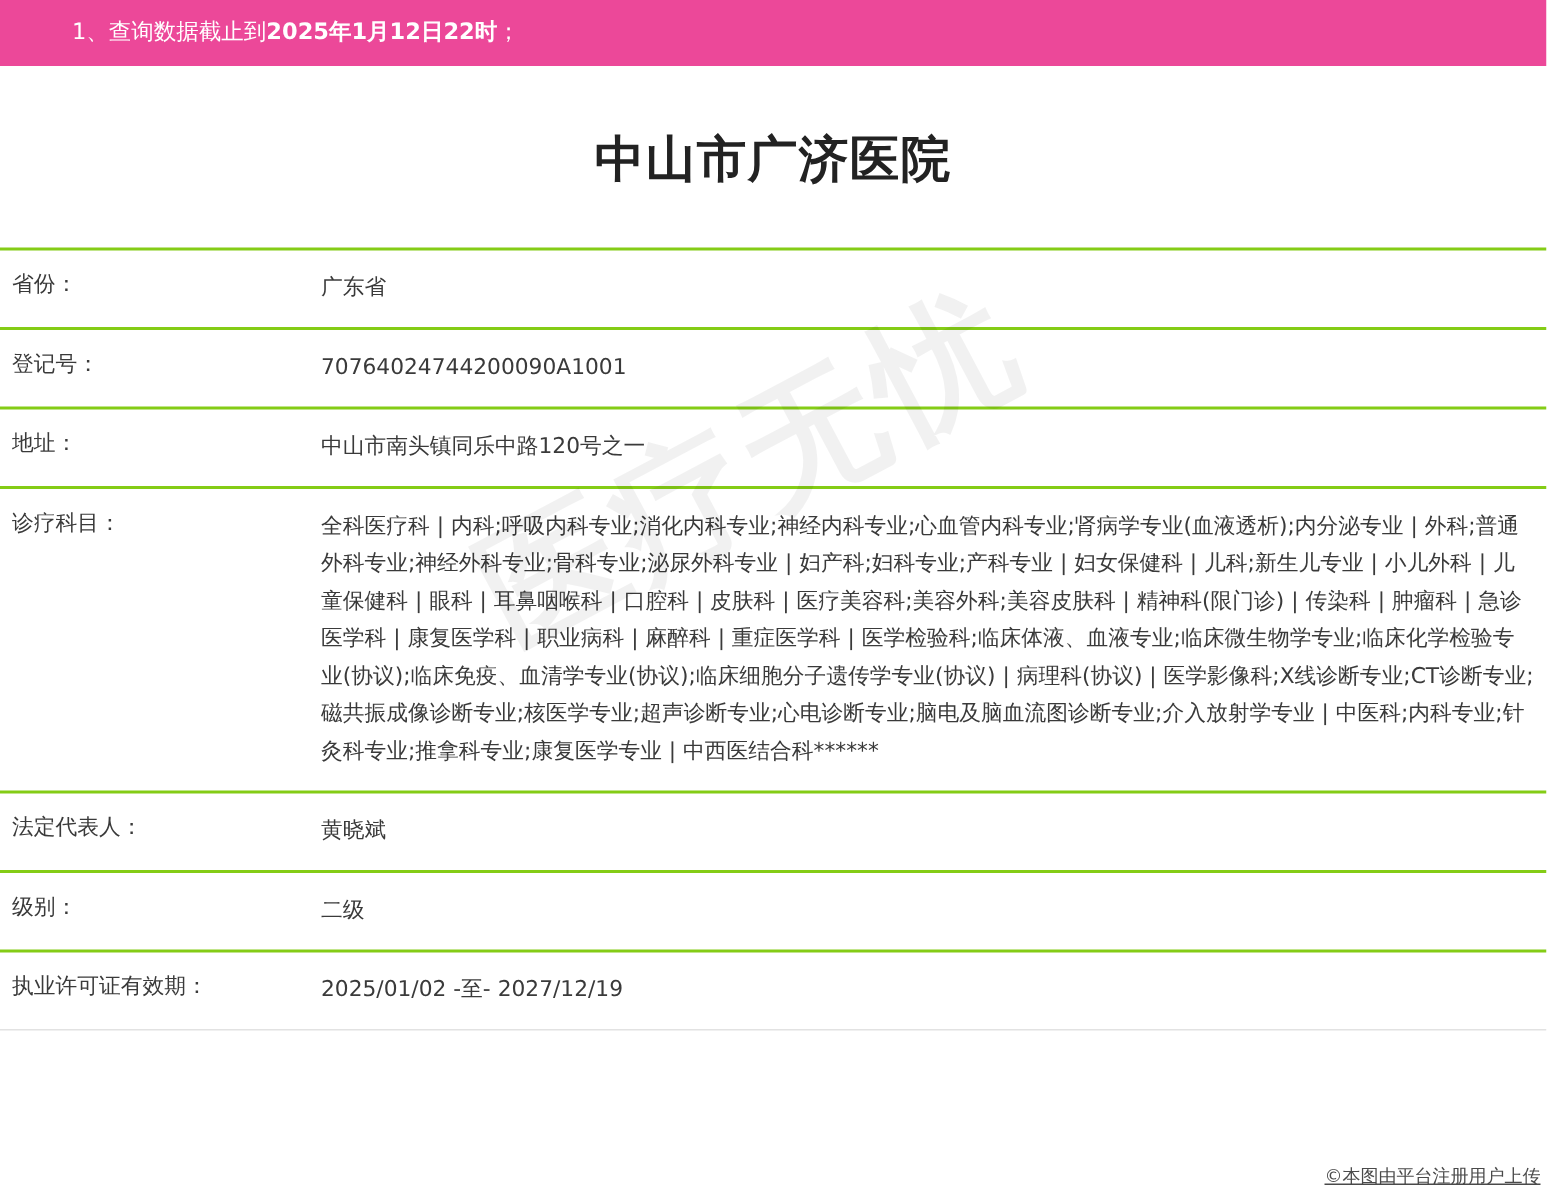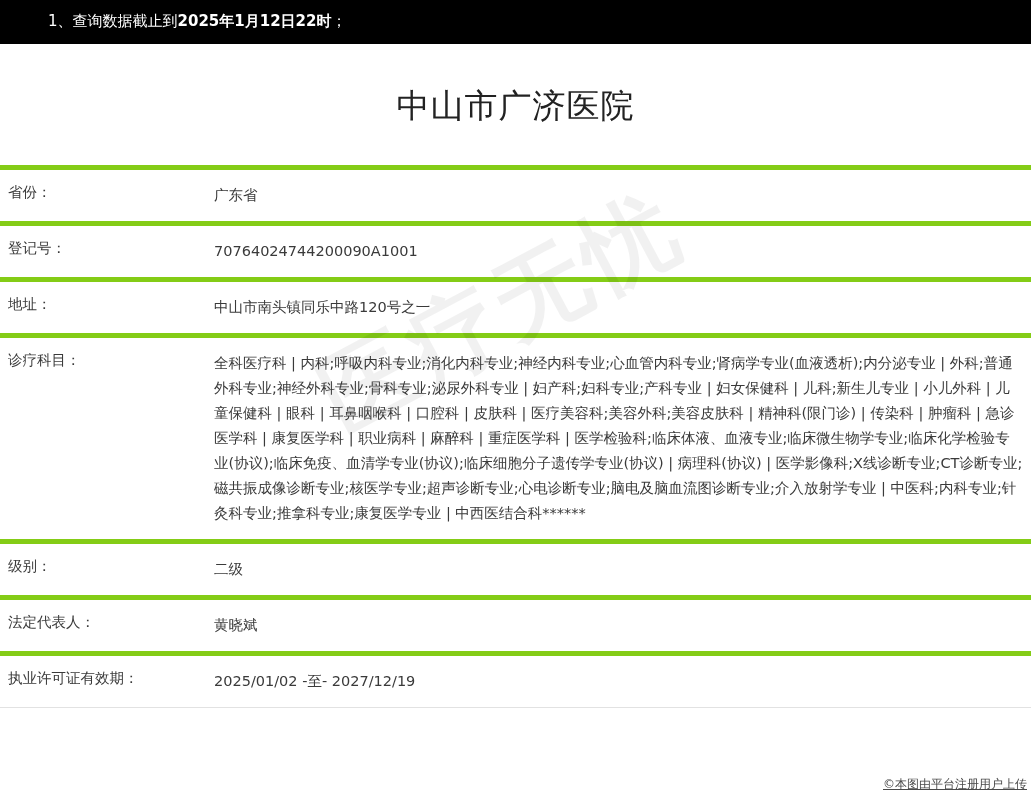--- a/index.html
+++ b/index.html
@@ -12,50 +12,50 @@
     background: #ffffff;
     font-family: "DejaVu Sans", "Liberation Sans", sans-serif;
     font-size: 14px;
     color: #333333;
     position: relative;
     overflow: hidden;
   }
 
   
   .notice {
-    background: #000000;
+    background: #ec4899;
     color: #ffffff;
     padding: 9px 0 10px 0;
     line-height: 25px;
     font-size: 15px;
   }
   .notice-line {
     padding-left: 48px;
     white-space: nowrap;
   }
   .notice-line b { font-weight: bold; }
 
   
   .title {
     text-align: center;
     font-size: 33px;
-    font-weight: normal;
+    font-weight: bold;
     color: #222222;
     letter-spacing: 1px;
     padding: 40px 0 36px 0;
   }
 
   
   table.info {
     width: 1031px;
     border-collapse: collapse;
     table-layout: fixed;
   }
   table.info tr {
-    border-top: 5px solid #84cc16;
+    border-top: 2px solid #84cc16;
     padding-left: 44px;
   }
   table.info tr:last-child {
     border-bottom: 1px solid #e2e2e2;
   }
   table.info td {
     padding: 13px 8px 13px 8px;
     vertical-align: top;
     font-size: 14.5px;
     color: #3a3a3a;
@@ -125,26 +125,26 @@
     </tr>
     <tr>
       <td class="label">地址：</td>
       <td class="value">中山市南头镇同乐中路120号之一</td>
     </tr>
     <tr>
       <td class="label">诊疗科目：</td>
       <td class="value dept">全科医疗科 | 内科;呼吸内科专业;消化内科专业;神经内科专业;心血管内科专业;肾病学专业(血液透析);内分泌专业 | 外科;普通外科专业;神经外科专业;骨科专业;泌尿外科专业 | 妇产科;妇科专业;产科专业 | 妇女保健科 | 儿科;新生儿专业 | 小儿外科 | 儿童保健科 | 眼科 | 耳鼻咽喉科 | 口腔科 | 皮肤科 | 医疗美容科;美容外科;美容皮肤科 | 精神科(限门诊) | 传染科 | 肿瘤科 | 急诊医学科 | 康复医学科 | 职业病科 | 麻醉科 | 重症医学科 | 医学检验科;临床体液、血液专业;临床微生物学专业;临床化学检验专业(协议);临床免疫、血清学专业(协议);临床细胞分子遗传学专业(协议) | 病理科(协议) | 医学影像科;X线诊断专业;CT诊断专业;磁共振成像诊断专业;核医学专业;超声诊断专业;心电诊断专业;脑电及脑血流图诊断专业;介入放射学专业 | 中医科;内科专业;针灸科专业;推拿科专业;康复医学专业 | 中西医结合科******</td>
     </tr>
     <tr>
+      <td class="label">法定代表人：</td>
+      <td class="value">黄晓斌</td>
+    </tr>
+    <tr>
       <td class="label">级别：</td>
       <td class="value">二级</td>
-    </tr>
-    <tr>
-      <td class="label">法定代表人：</td>
-      <td class="value">黄晓斌</td>
     </tr>
     <tr>
       <td class="label">执业许可证有效期：</td>
       <td class="value">2025/01/02 -至- 2027/12/19</td>
     </tr>
   </tbody>
 </table>
 
 <div class="corner-note">©本图由平台注册用户上传</div>
 

